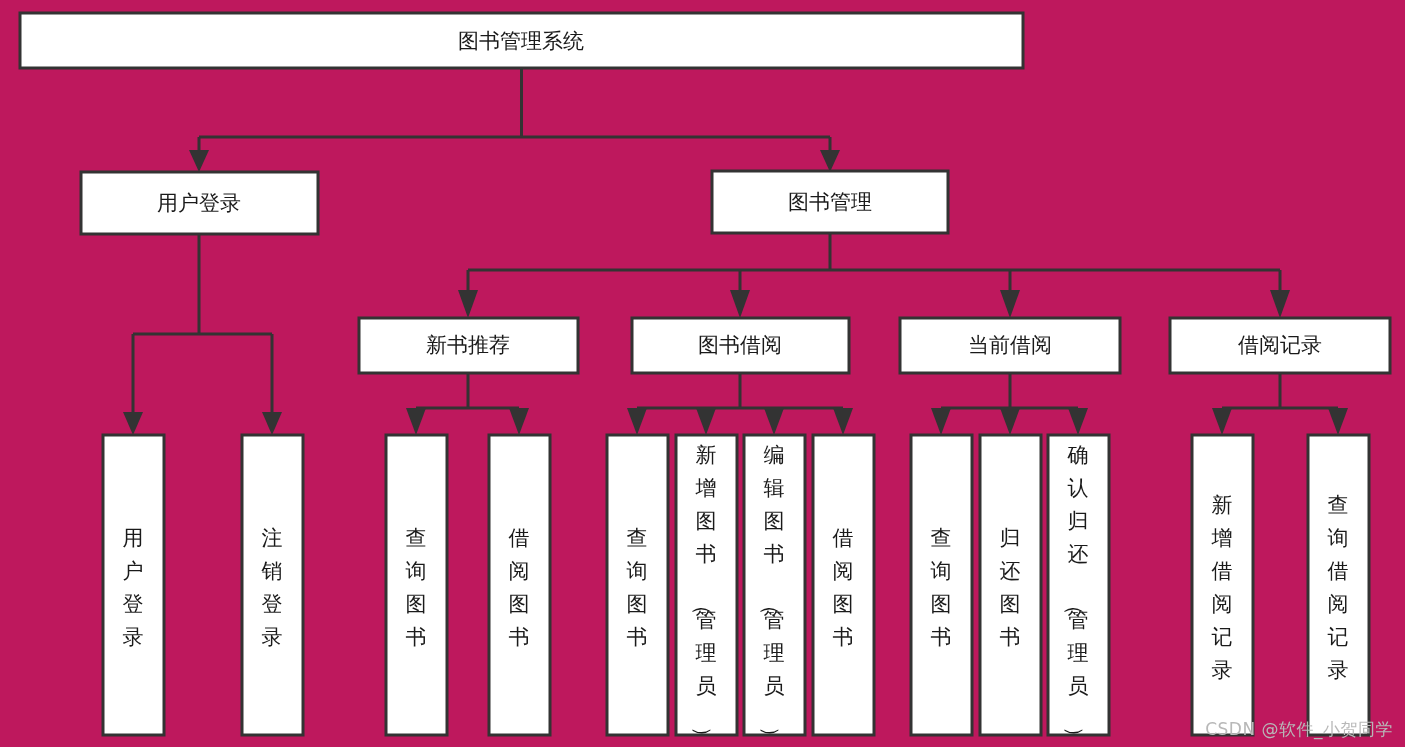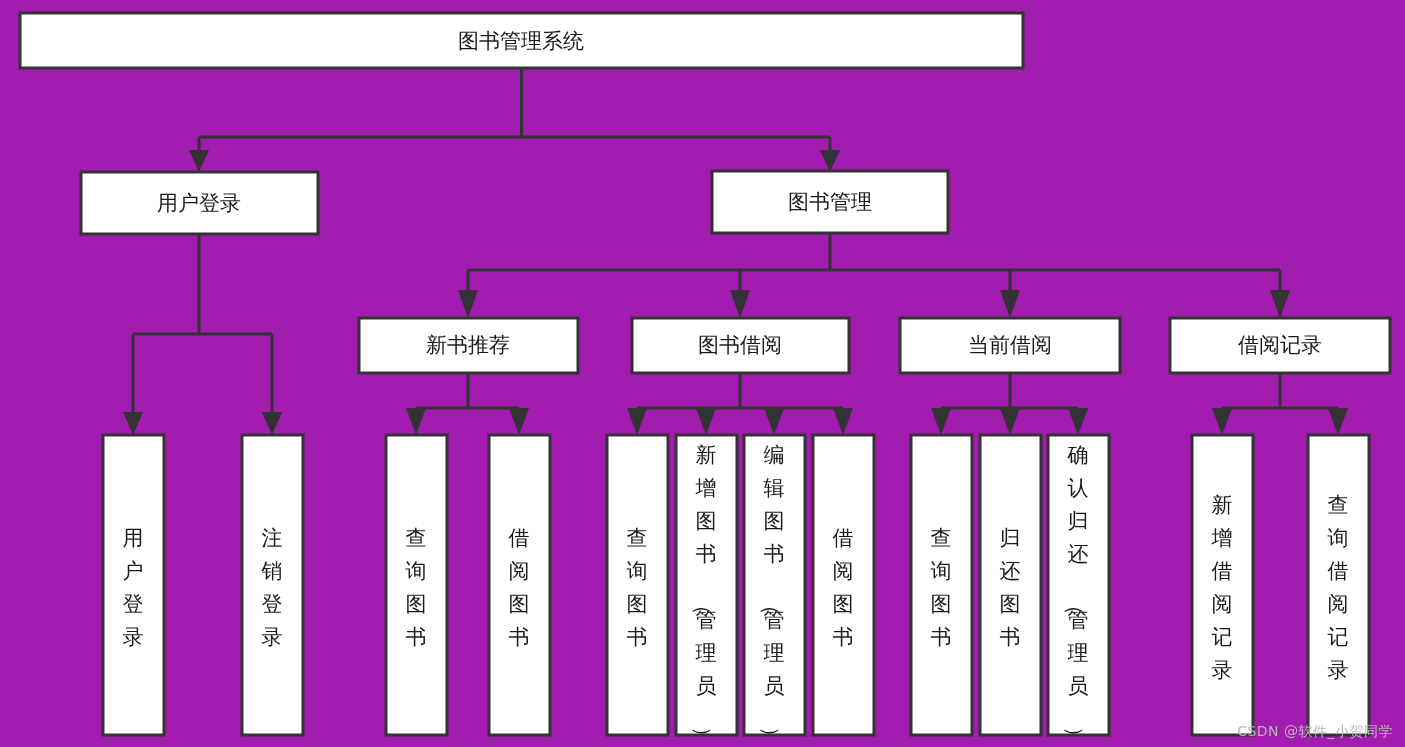--- a/index.html
+++ b/index.html
@@ -8,21 +8,21 @@
     padding: 0;
     background: #ffffff;
   }
   body {
     font-family: "DejaVu Sans", "Liberation Sans", sans-serif;
   }
   #diagram-root {
     position: relative;
     width: 1405px;
     height: 747px;
-    background: #a21caf;
+    background: #be185d;
     overflow: hidden;
   }
   svg.flow {
     position: absolute;
     left: 0;
     top: 0;
     width: 1405px;
     height: 747px;
     display: block;
   }
@@ -51,21 +51,21 @@
     font-family: "DejaVu Sans", "Liberation Sans", sans-serif;
     fill: #1a1a1a;
     font-size: 21px;
     text-anchor: middle;
   }
   .watermark {
     position: absolute;
     right: 12px;
     bottom: 6px;
     font-family: "DejaVu Sans", "Liberation Sans", sans-serif;
-    font-size: 14px;
+    font-size: 17px;
     color: #b8b8b8;
     letter-spacing: 0.5px;
     white-space: nowrap;
     user-select: none;
   }
 </style>
 </head>
 <body>
 
 <div id="diagram-root">

